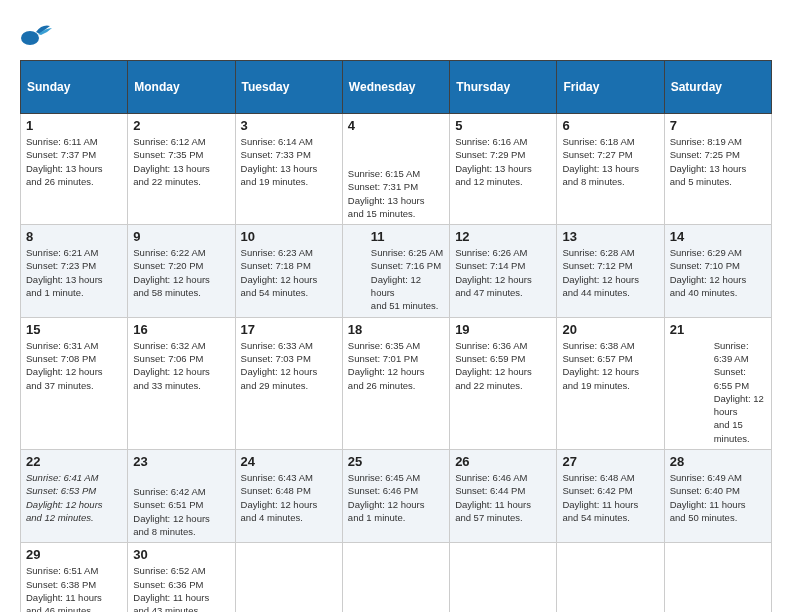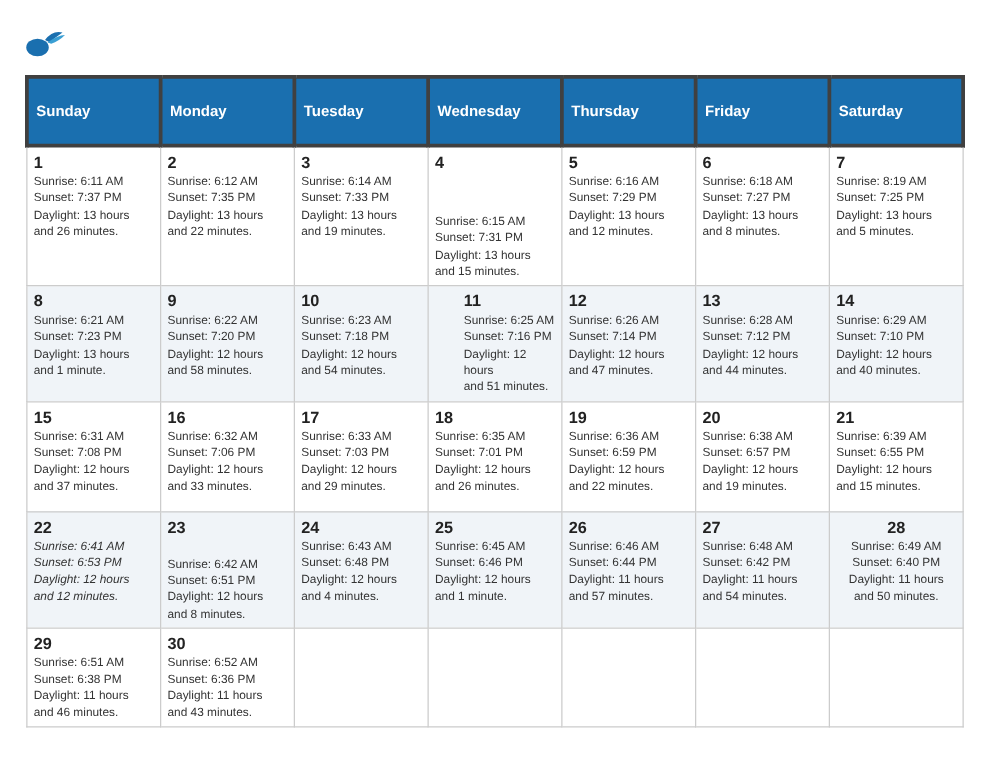--- a/index.html
+++ b/index.html
@@ -52,21 +52,21 @@
       table-layout: fixed;
       font-size: 10px;
     }
     .calendar th {
       background: #1a6faf;
       color: #fff;
       text-align: left;
       padding: 19px 6px;
       font-size: 12px;
       font-weight: bold;
-      border: 3px solid #404040;
+      border: 1px solid #404040;
     }
     .calendar td {
       border: 1px solid #ccc;
       vertical-align: top;
       padding: 4px 5px;
       height: 88px;
       background: #fff;
     }
     .calendar tr:nth-child(even) td {
       background: #f5f5f5;
@@ -266,21 +266,21 @@
           </td>
           <td style="background: rgb(255, 255, 255);">
             <span class="day-number">20</span>
             <div class="day-info" style="white-space: pre-line;">Sunrise: 6:38 AM
 Sunset: 6:57 PM
 Daylight: 12 hours
 and 19 minutes.</div>
           </td>
           <td style="background: rgb(255, 255, 255);">
             <span class="day-number">21</span>
-            <div class="day-info" style="white-space: pre-line;">Sunrise: 6:39 AM
+            <div class="day-info" style="white-space: pre-line; margin-left: 44px;">Sunrise: 6:39 AM
 Sunset: 6:55 PM
 Daylight: 12 hours
 and 15 minutes.</div>
           </td>
         </tr>
         <tr>
           <td style="background: rgb(240, 244, 248);">
             <span class="day-number">22</span>
             <div class="day-info" style="white-space: pre-line; font-style: italic;">Sunrise: 6:41 AM
 Sunset: 6:53 PM
@@ -315,21 +315,21 @@
 Daylight: 11 hours
 and 57 minutes.</div>
           </td>
           <td style="background: rgb(240, 244, 248);">
             <span class="day-number">27</span>
             <div class="day-info" style="white-space: pre-line;">Sunrise: 6:48 AM
 Sunset: 6:42 PM
 Daylight: 11 hours
 and 54 minutes.</div>
           </td>
-          <td style="background: rgb(240, 244, 248); text-align: center;">
+          <td style="background: rgb(240, 244, 248);">
             <span class="day-number">28</span>
             <div class="day-info" style="white-space: pre-line;">Sunrise: 6:49 AM
 Sunset: 6:40 PM
 Daylight: 11 hours
 and 50 minutes.</div>
           </td>
         </tr>
         <tr class="last-row">
           <td style="background: rgb(255, 255, 255);">
             <span class="day-number">29</span>

